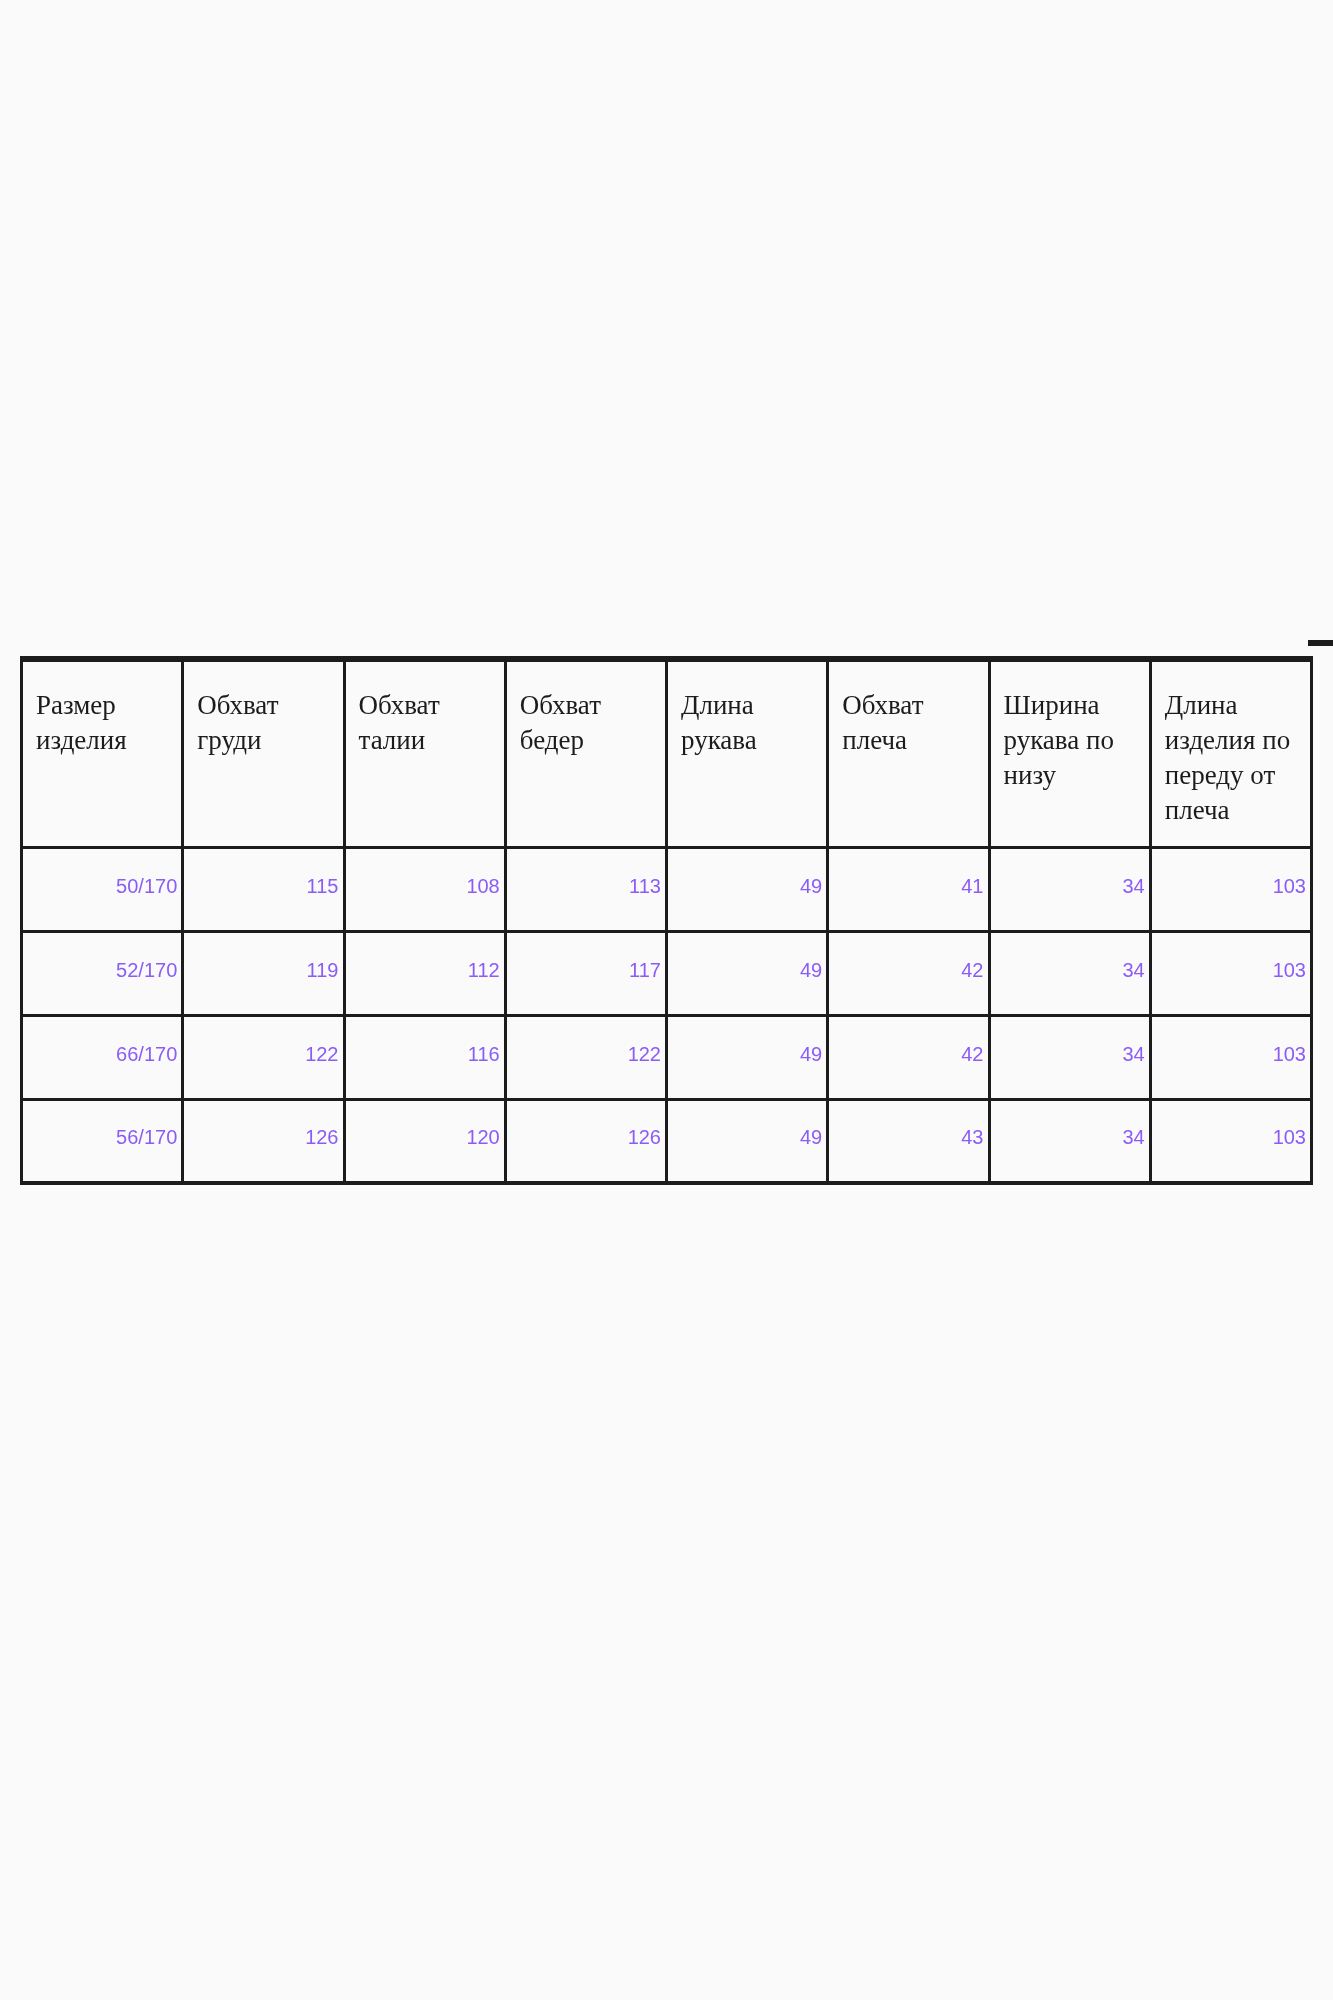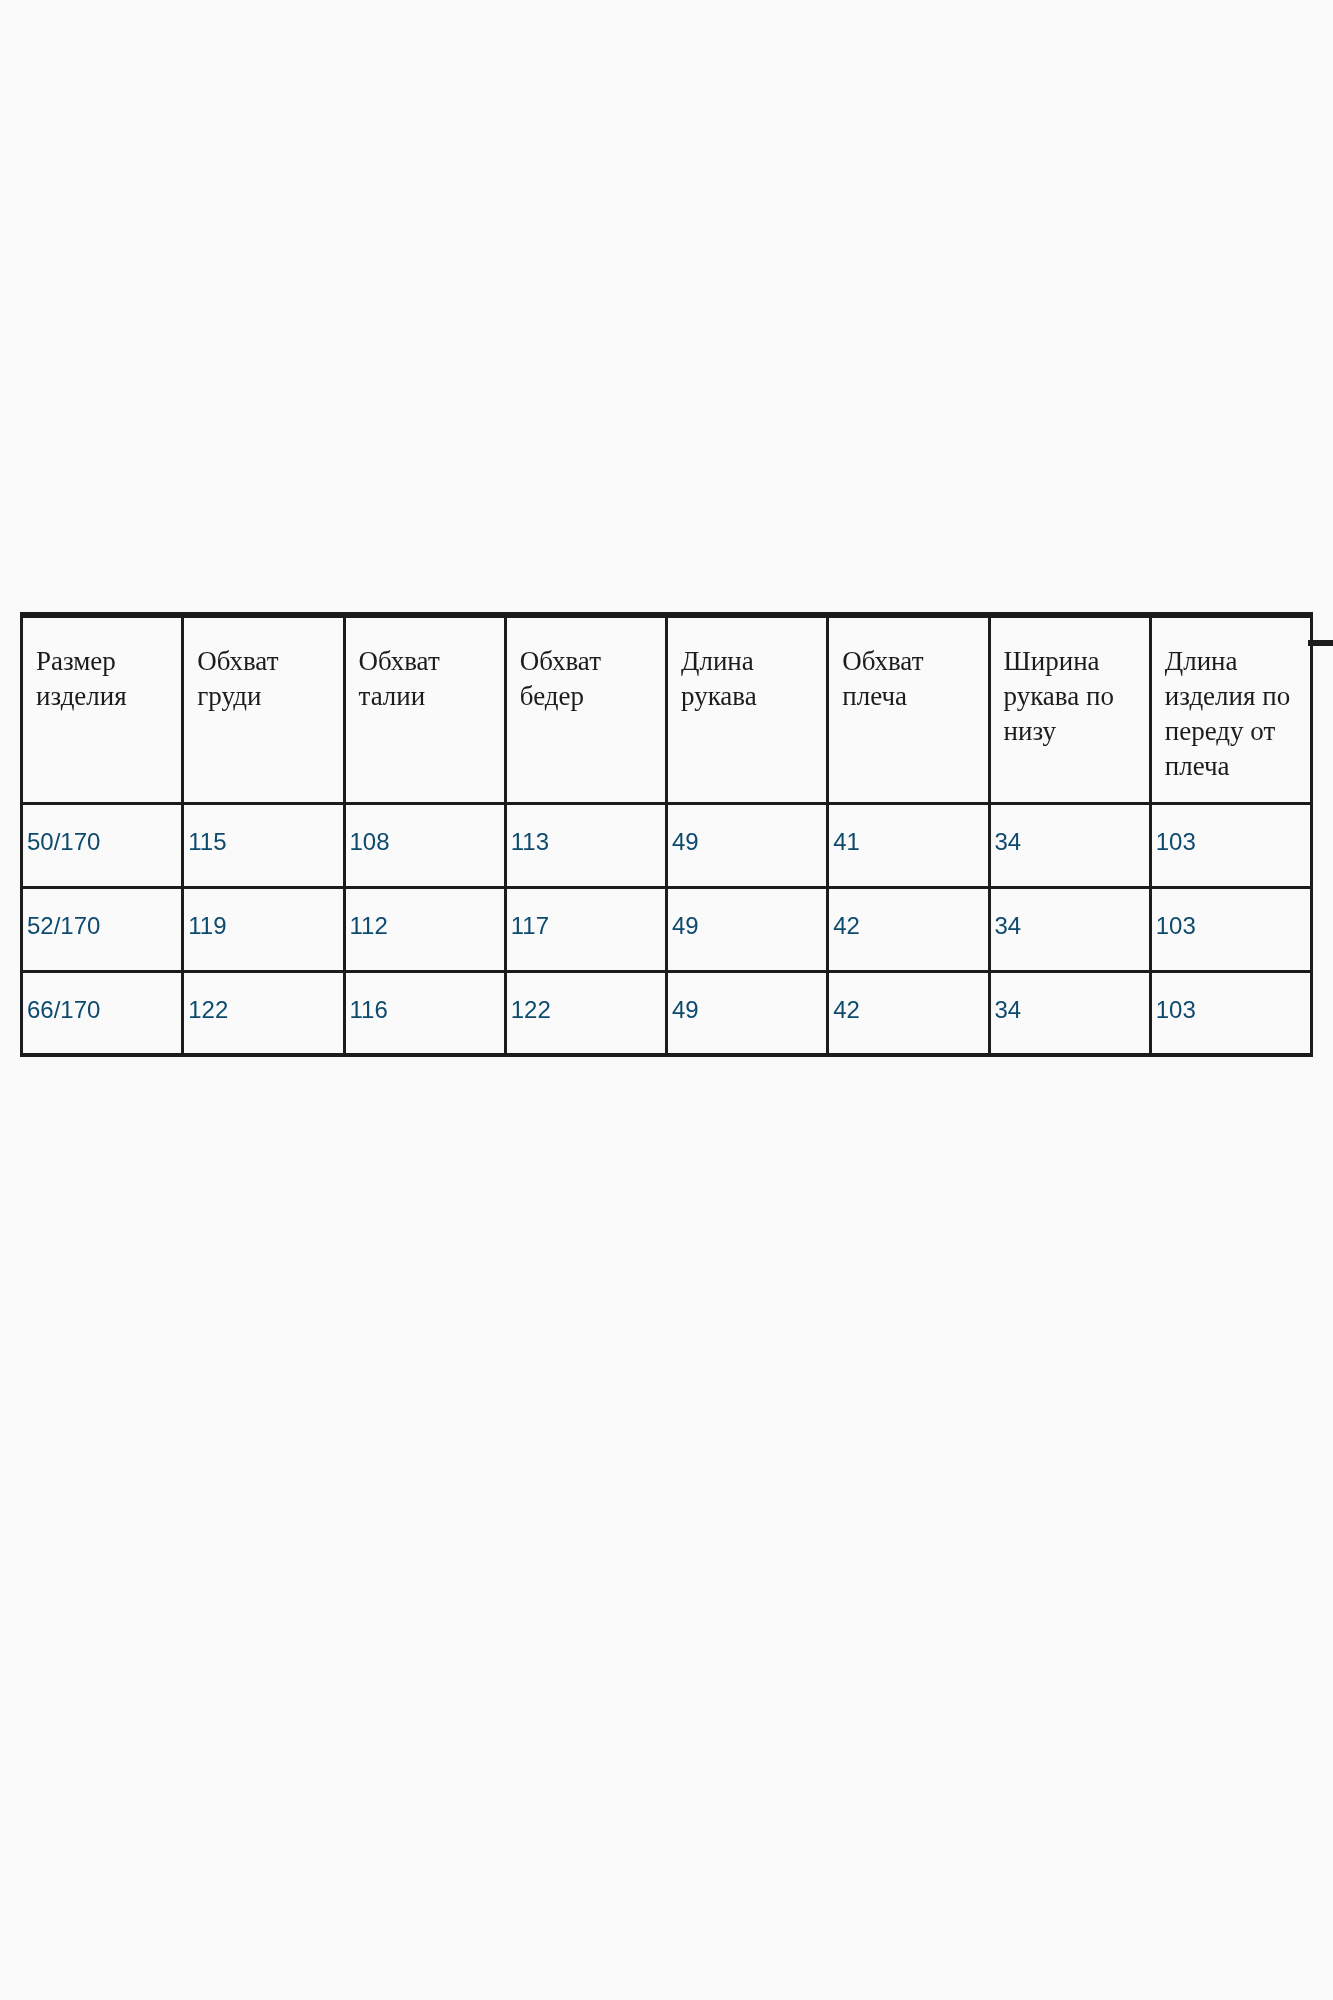--- a/index.html
+++ b/index.html
@@ -10,21 +10,21 @@
     position: relative;
     width: 1333px;
     height: 2000px;
     background: #fafafa;
     overflow: hidden;
     font-family: "Liberation Sans", sans-serif;
   }
   table.size-chart {
     position: absolute;
     left: 20px;
-    top: 612px;
+    top: 656px;
     width: 1293px;
     border-collapse: collapse;
     table-layout: fixed;
     background: transparent;
     border: 3px solid #1c1c1c;
     border-top-width: 6px;
     border-bottom-width: 4px;
   }
   table.size-chart th,
   table.size-chart td {
@@ -37,26 +37,26 @@
     text-align: left;
     padding: 26px 8px 8px 13px;
     font-family: "Liberation Serif", serif;
     font-weight: 400;
     font-size: 27px;
     line-height: 35px;
     color: #1c1c1c;
   }
   table.size-chart td {
     height: 84px;
-    text-align: left;
+    text-align: right;
     vertical-align: middle;
     padding: 0 4px 6px 4px;
     font-family: "Liberation Sans", sans-serif;
-    font-size: 24px;
-    color: #0c4a6e;
+    font-size: 20px;
+    color: #8b5cf6;
   }
   
   .top-border-extension {
     position: absolute;
     left: 1308px;
     top: 640px;
     width: 25px;
     height: 6px;
     background: #1c1c1c;
   }
@@ -105,16 +105,26 @@
       <tr>
         <td>66/170</td>
         <td>122</td>
         <td>116</td>
         <td>122</td>
         <td>49</td>
         <td>42</td>
         <td>34</td>
         <td>103</td>
       </tr>
+      <tr>
+        <td>56/170</td>
+        <td>126</td>
+        <td>120</td>
+        <td>126</td>
+        <td>49</td>
+        <td>43</td>
+        <td>34</td>
+        <td>103</td>
+      </tr>
     </tbody>
   </table>
 
 </div>
 
 </body></html>

